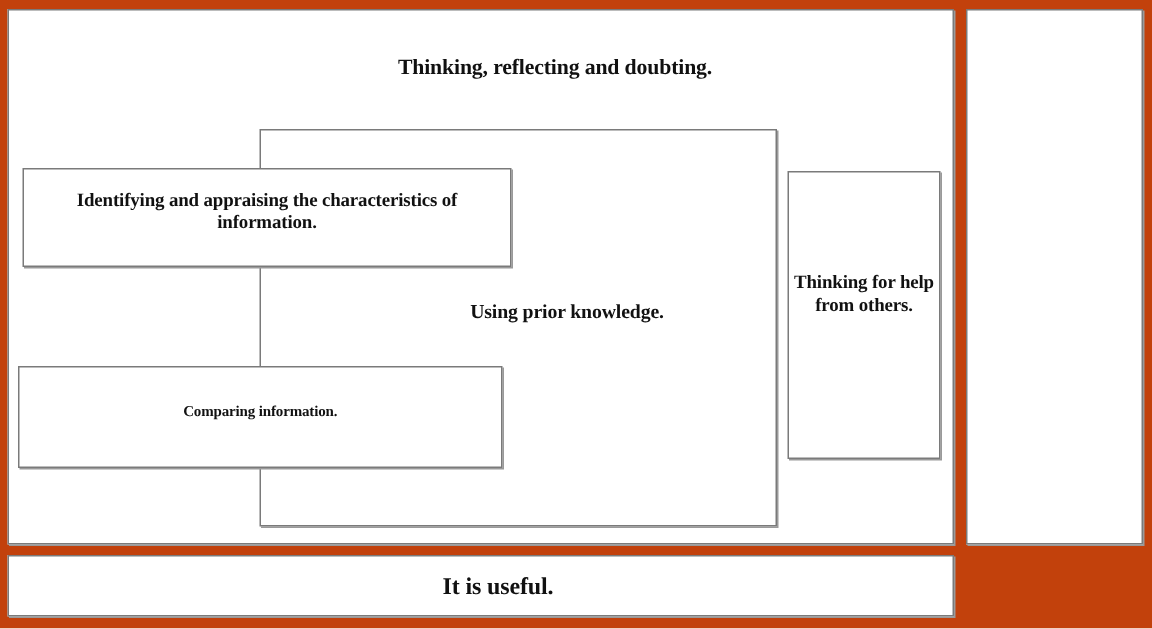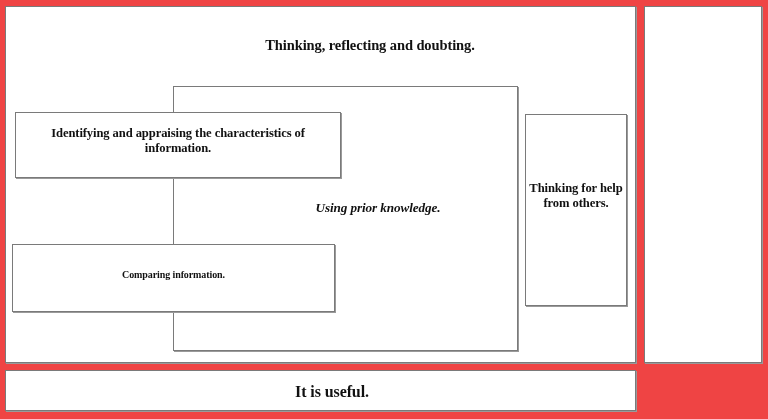--- a/index.html
+++ b/index.html
@@ -9,21 +9,21 @@
     background: #ffffff;
   }
   body {
     font-family: "Liberation Serif", "DejaVu Serif", serif;
     color: #000000;
   }
   #canvas {
     position: relative;
     width: 768px;
     height: 419px;
-    background: #ef4444;
+    background: #c2410c;
     overflow: hidden;
   }
   .box {
     position: absolute;
     box-sizing: border-box;
     background: #ffffff;
     border: 1px solid #7a7a7a;
     box-shadow: 1px 1px 0 0 #9a9a9a;
   }
   .label {
@@ -112,21 +112,20 @@
     width: 306px;
     font-size: 12.6px;
     z-index: 6;
   }
   #prior-label {
     left: 258px;
     top: 200px;
     width: 240px;
     font-size: 13.2px;
     z-index: 6;
-    font-style: italic;
   }
   #compare-label {
     left: 22px;
     top: 269px;
     width: 303px;
     font-size: 10px;
     z-index: 6;
   }
   #seeking-label {
     left: 528px;

